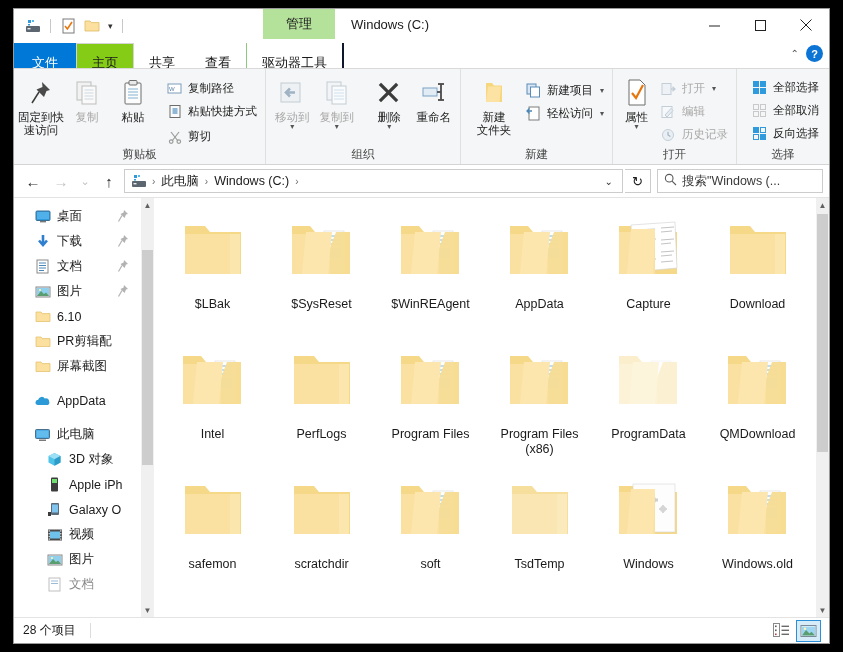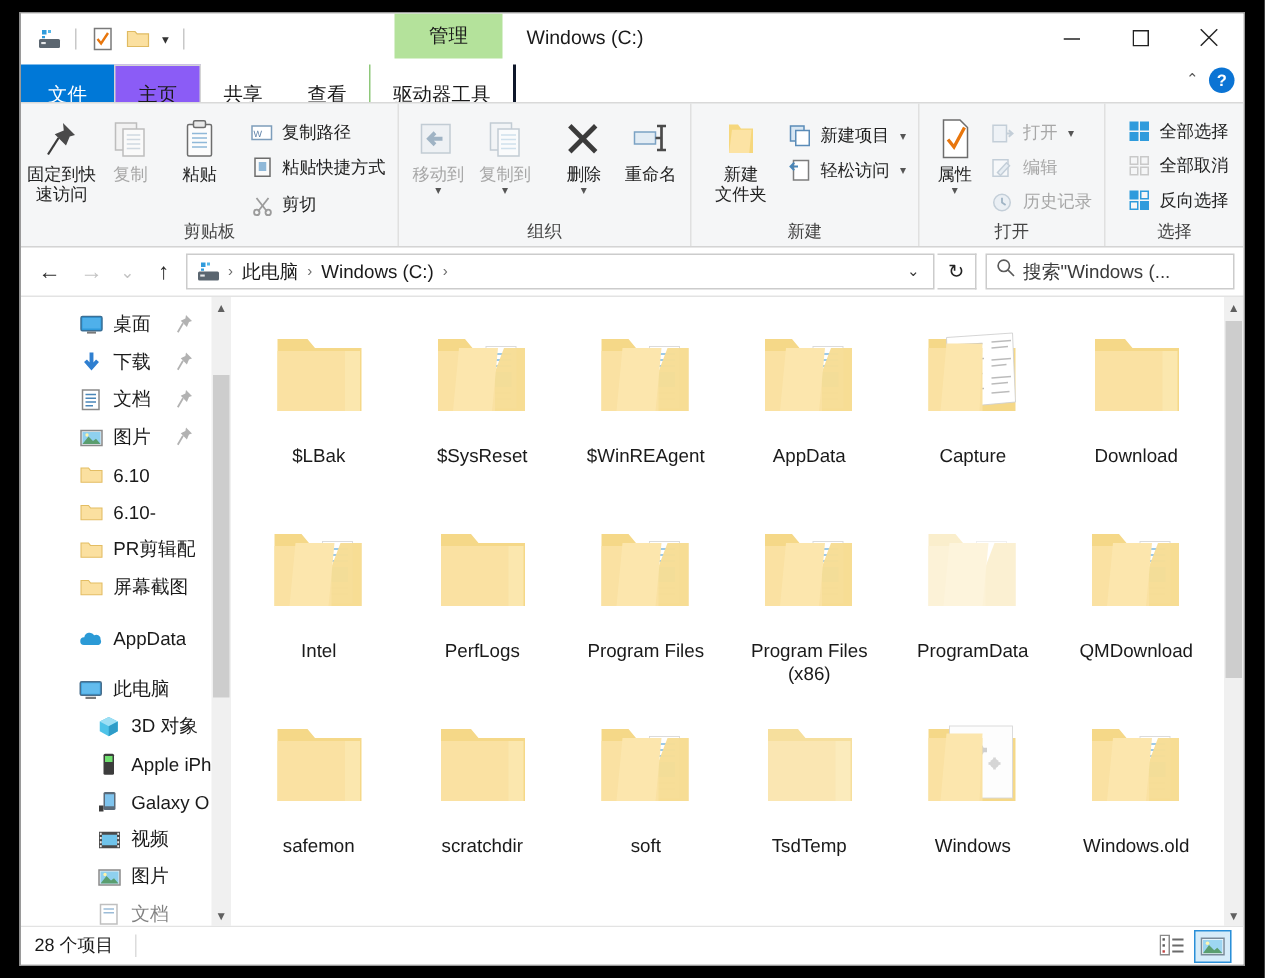--- a/index.html
+++ b/index.html
@@ -51,21 +51,21 @@
   
   .tabstrip {
     height: 25px; display: flex; align-items: stretch;
     background: #ffffff; flex: none; position: relative;
   }
   .tab {
     padding: 0 15px; display: flex; align-items: center;
     font-size: 13px; color: #1a1a1a; height: 39px;
   }
   .tab.file { background: #0078d7; color: #fff; padding: 0 18px; }
-  .tab.active { background: #8b5cf6; border: 1px solid #d4d4d4; border-bottom: none; }
+  .tab.active { background: #84cc16; border: 1px solid #d4d4d4; border-bottom: none; }
   .tab.ctx { border-left: 1px solid #8ec87a; border-right:2px solid #0f172a; background:#fff;}
   .ribbon-right { position:absolute; right: 6px; top:2px; display:flex; align-items:center; gap:7px;}
   .chev-up { font-size: 10px; color:#555; }
   .helpbtn {
     width: 17px; height: 17px; border-radius: 50%;
     background:#0b74d4; color:#fff; font-size:11px; font-weight:bold;
     display:flex; align-items:center; justify-content:center;
   }
 
   
@@ -125,21 +125,20 @@
   .searchbox .ph { font-size: 12.5px; color: #3a3a3a; white-space: nowrap; overflow:hidden; }
 
   
   .bodyrow { flex: 1; display: flex; min-height: 0; border-top: 1px solid #e3e3e3; }
 
   
   .sidebar {
     width: 127px; background: #fff; position: relative;
     display: flex; flex-direction: column; flex: none;
     overflow: hidden;
-    align-items: flex-end;
   }
   .nav-list { padding-top: 6px; }
   .navitem {
     height: 25px; display: flex; align-items: center;
     padding-left: 20px; gap: 6px; position: relative;
   }
   .navitem.ind1 { padding-left: 32px; }
   .navitem .nlbl {
     font-size: 12.5px; color: #1a1a1a; white-space: nowrap;
     overflow: hidden; max-width: 62px;
@@ -634,28 +633,20 @@
 
         <div class="navitem">
           <span class="ni">
             <svg width="16" height="13" viewBox="0 0 16 13">
                 <path d="M1 2 h5 l1.3 1.6 H15 V11.5 H1 Z" fill="#fbe0a0" stroke="#e3bd63" stroke-width="0.7"></path>
               </svg>
           </span>
           <span class="nlbl">6.10</span>
         </div>
 
-        <div class="navitem">
-          <span class="ni">
-            <svg width="16" height="13" viewBox="0 0 16 13">
-                <path d="M1 2 h5 l1.3 1.6 H15 V11.5 H1 Z" fill="#fbe0a0" stroke="#e3bd63" stroke-width="0.7"></path>
-              </svg>
-          </span>
-          <span class="nlbl">6.10-</span>
-        </div>
 
         <div class="navitem">
           <span class="ni">
             <svg width="16" height="13" viewBox="0 0 16 13">
                 <path d="M1 2 h5 l1.3 1.6 H15 V11.5 H1 Z" fill="#fbe0a0" stroke="#e3bd63" stroke-width="0.7"></path>
               </svg>
           </span>
           <span class="nlbl">PR剪辑配</span>
         </div>
 

